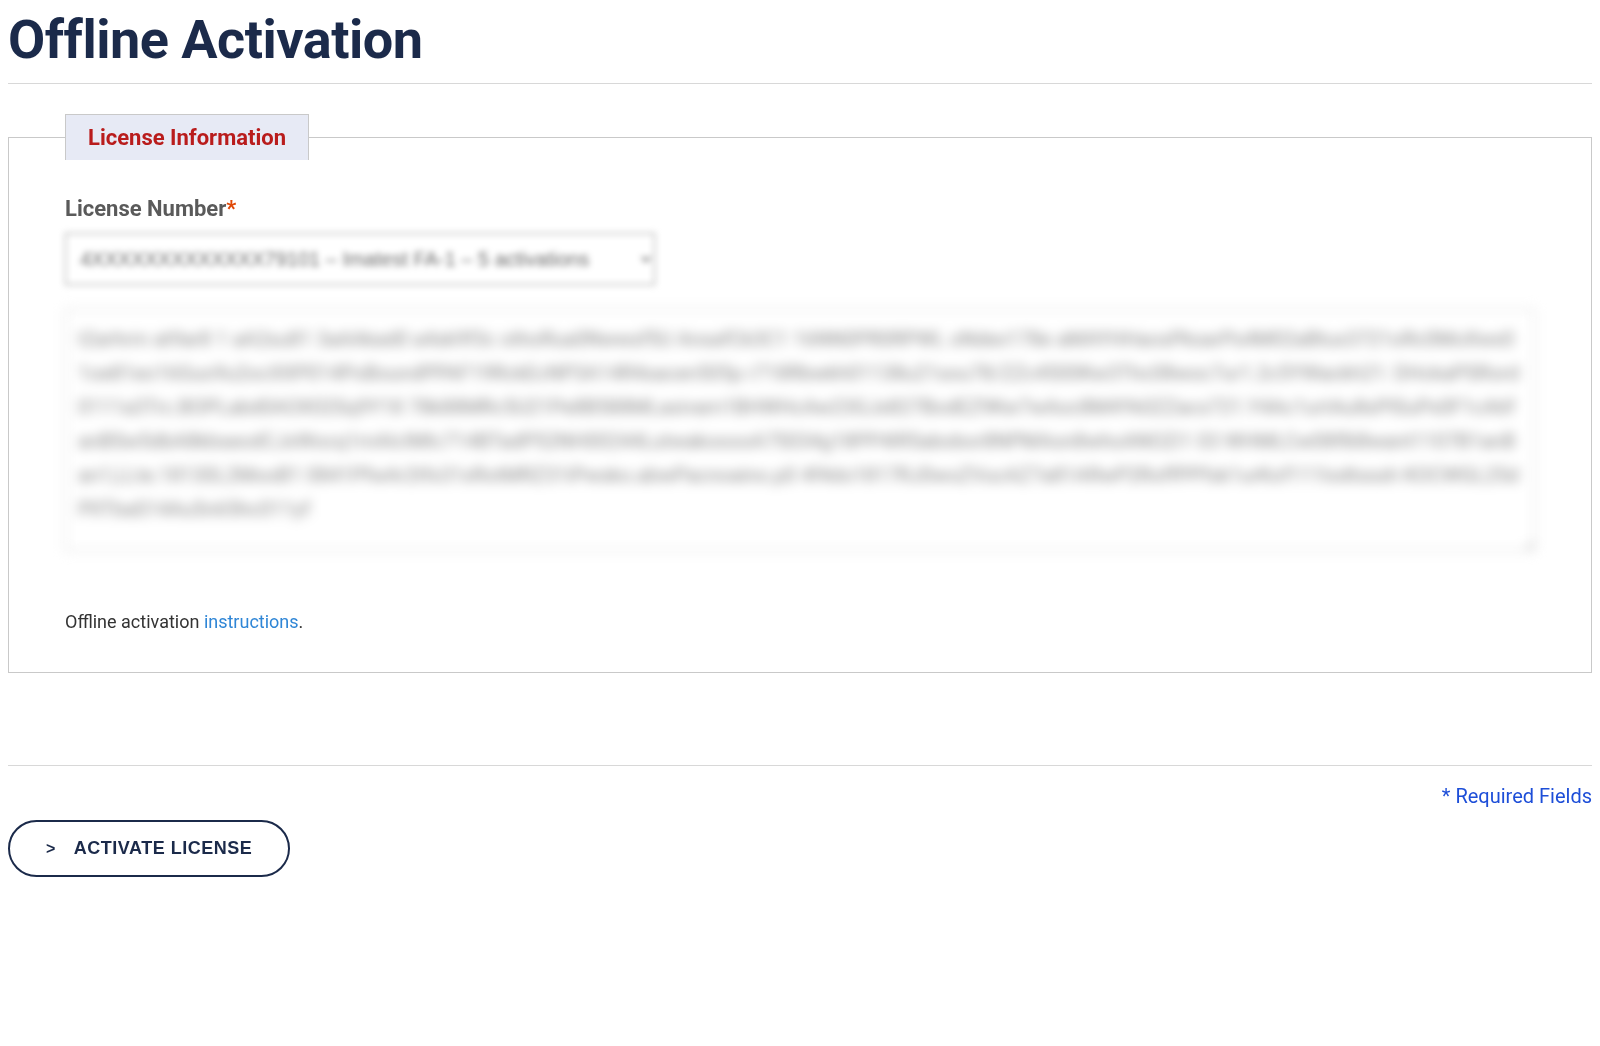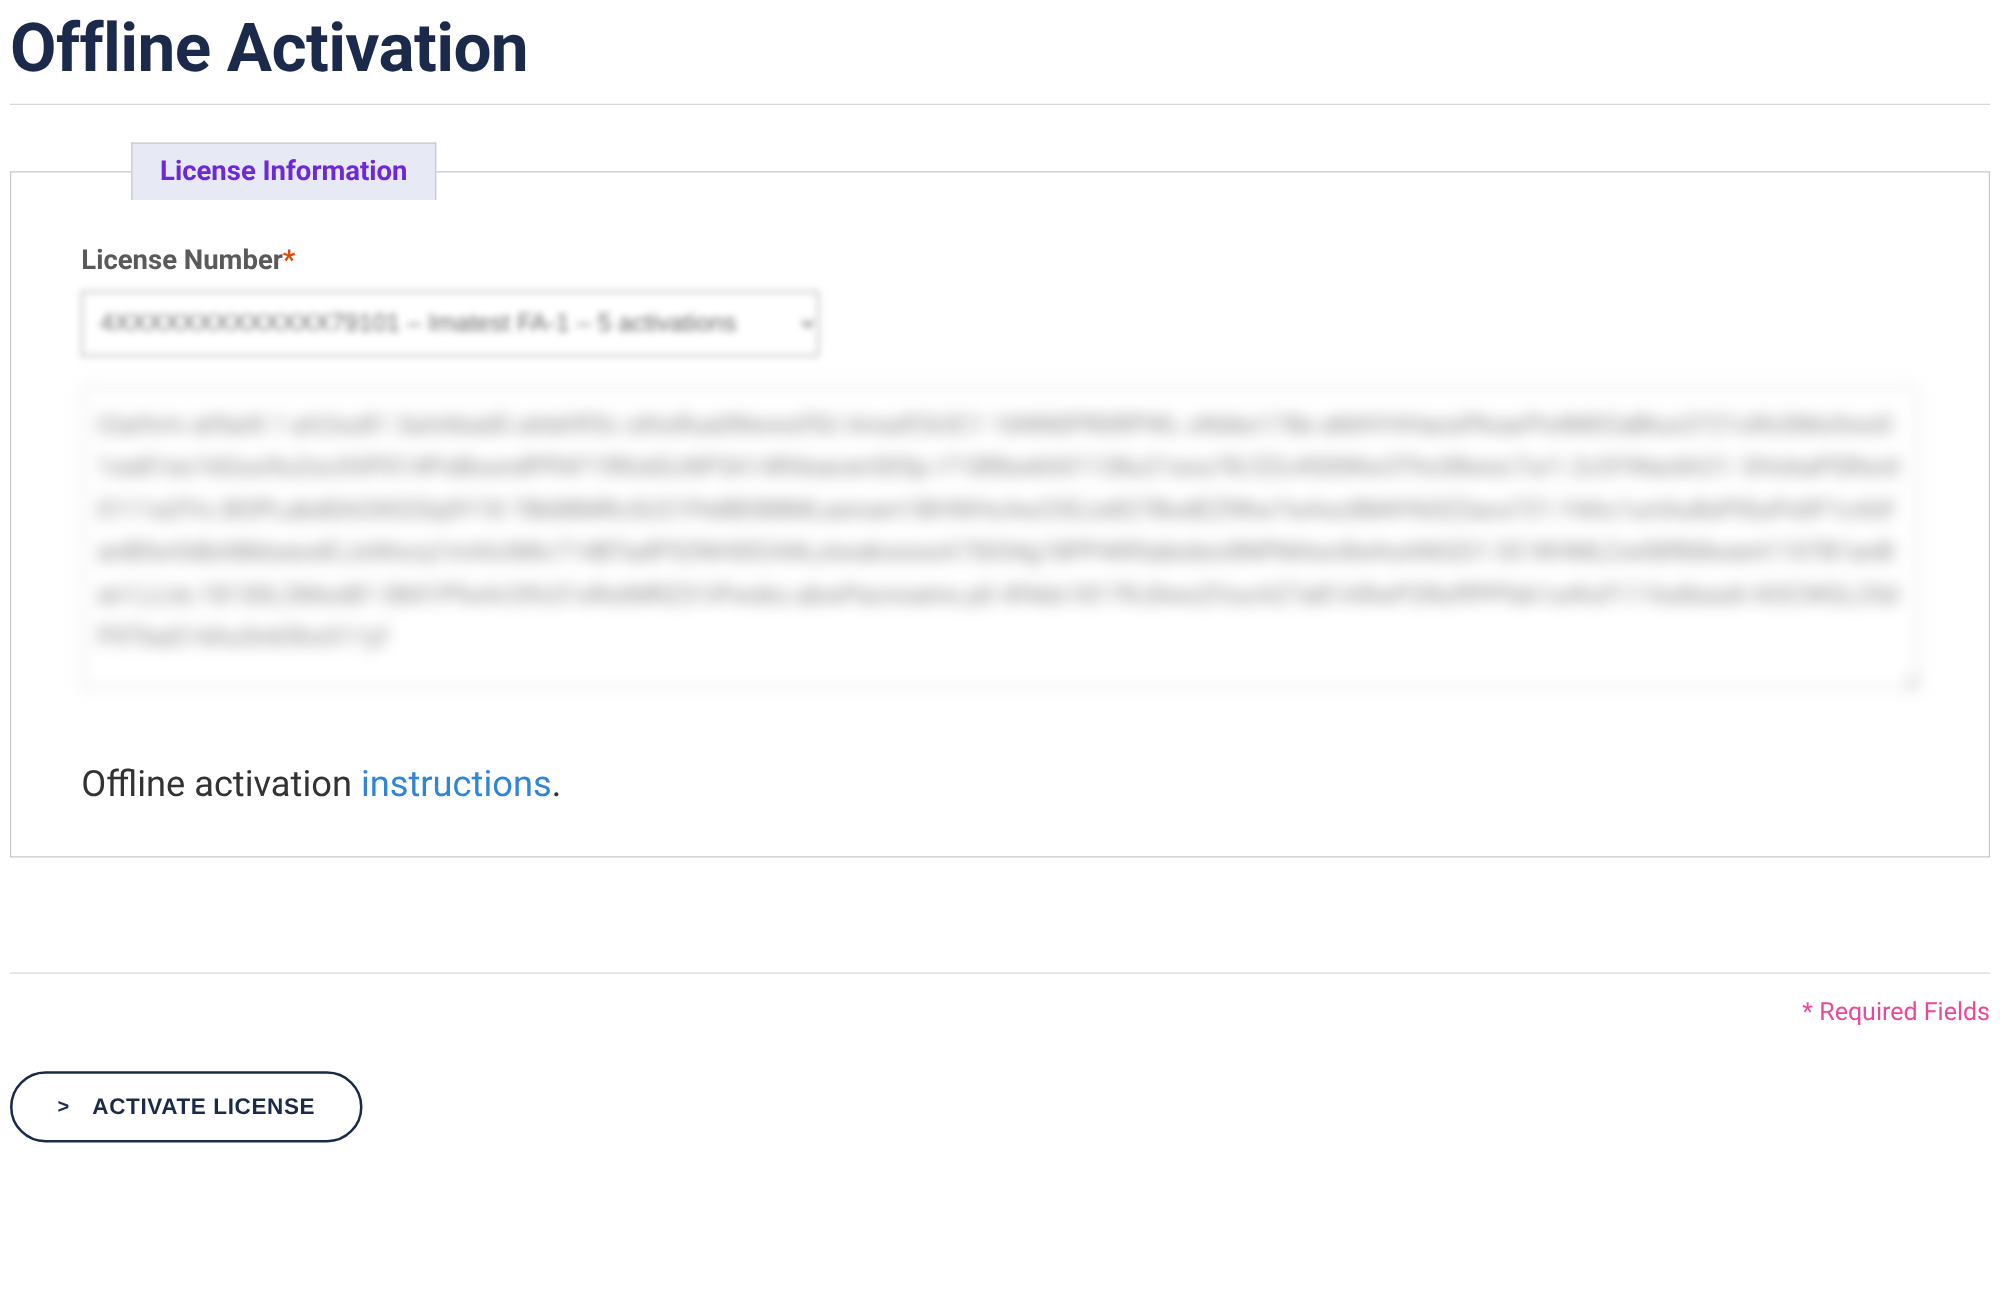--- a/index.html
+++ b/index.html
@@ -28,22 +28,21 @@
     padding: 28px 56px 40px 56px;
     position: relative;
   }
   legend.tab-legend {
     background: #e7eaf5;
     border: 1px solid #c9c9c9;
     border-bottom: none;
     padding: 10px 22px;
     font-size: 22px;
     font-weight: 700;
-    color: #6d28d9;
-    margin-left: 40px;
+    color: #b91c1c;
   }
   .field-label {
     font-size: 22px;
     font-weight: 700;
     color: #5a5a5a;
     margin: 8px 0 12px 0;
     display: block;
   }
   .req {
     color: #e04807;
@@ -68,38 +67,38 @@
     font-family: inherit;
     font-size: 20px;
     color: #868686;
     line-height: 1.7;
     resize: both;
     filter: blur(6px);
     overflow: auto;
     word-break: break-all;
   }
   .instructions-line {
-    font-size: 29px;
+    font-size: 18px;
     color: #333;
     margin-top: 56px;
   }
   .instructions-line a {
     color: #2f86d6;
     text-decoration: none;
   }
   .hr2 {
     border: none;
     border-top: 1px solid #d8d8d8;
     margin: 92px 0 18px 0;
   }
   .required-note {
     text-align: right;
-    color: #ec4899;
+    color: #1d4ed8;
     font-size: 20px;
-    margin-bottom: 36px;
+    margin-bottom: 12px;
   }
   button.activate-btn {
     background: #fff;
     border: 2px solid #1b2a4a;
     border-radius: 40px;
     padding: 16px 36px;
     font-size: 18px;
     font-weight: 800;
     color: #1b2a4a;
     letter-spacing: 0.5px;

